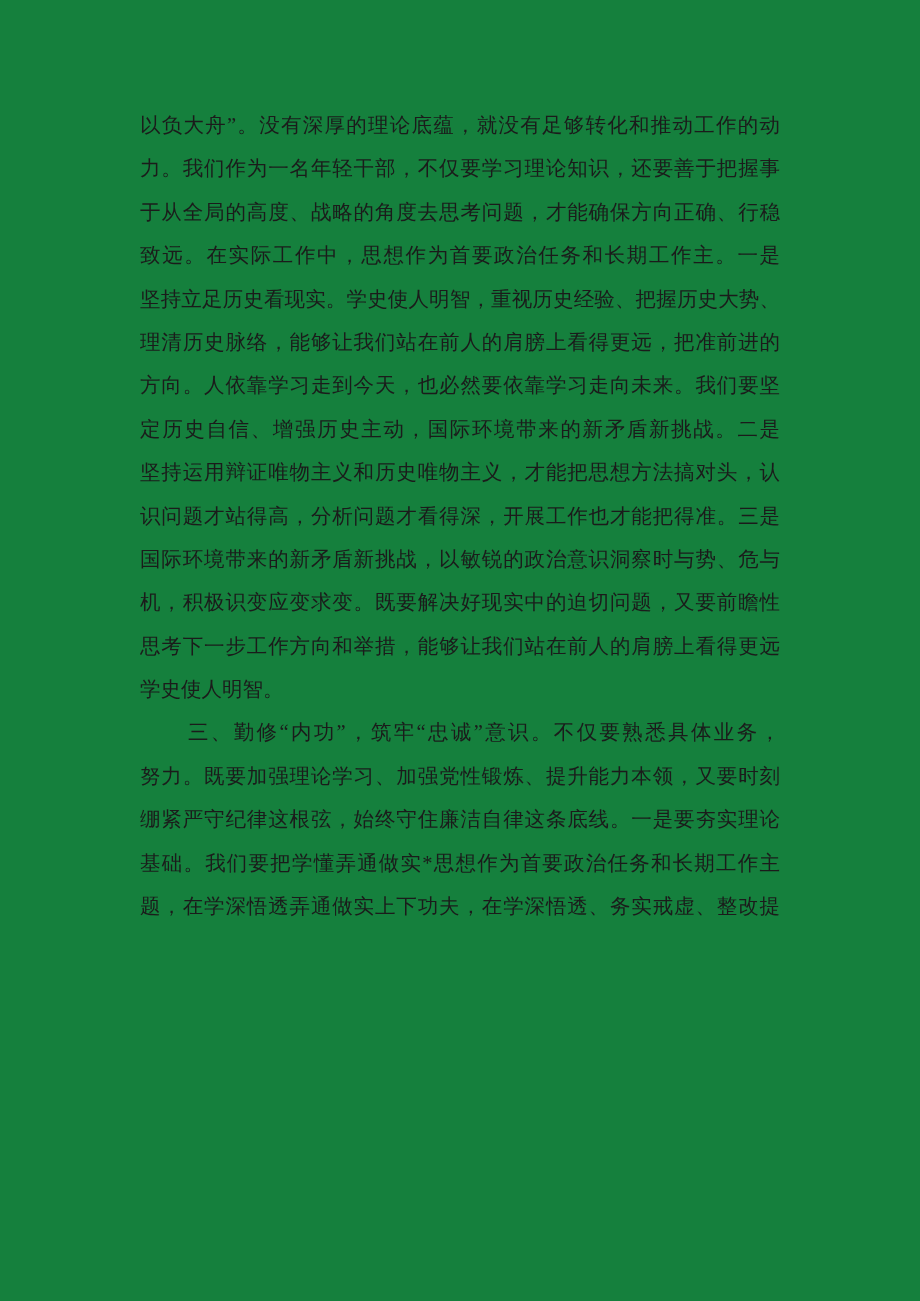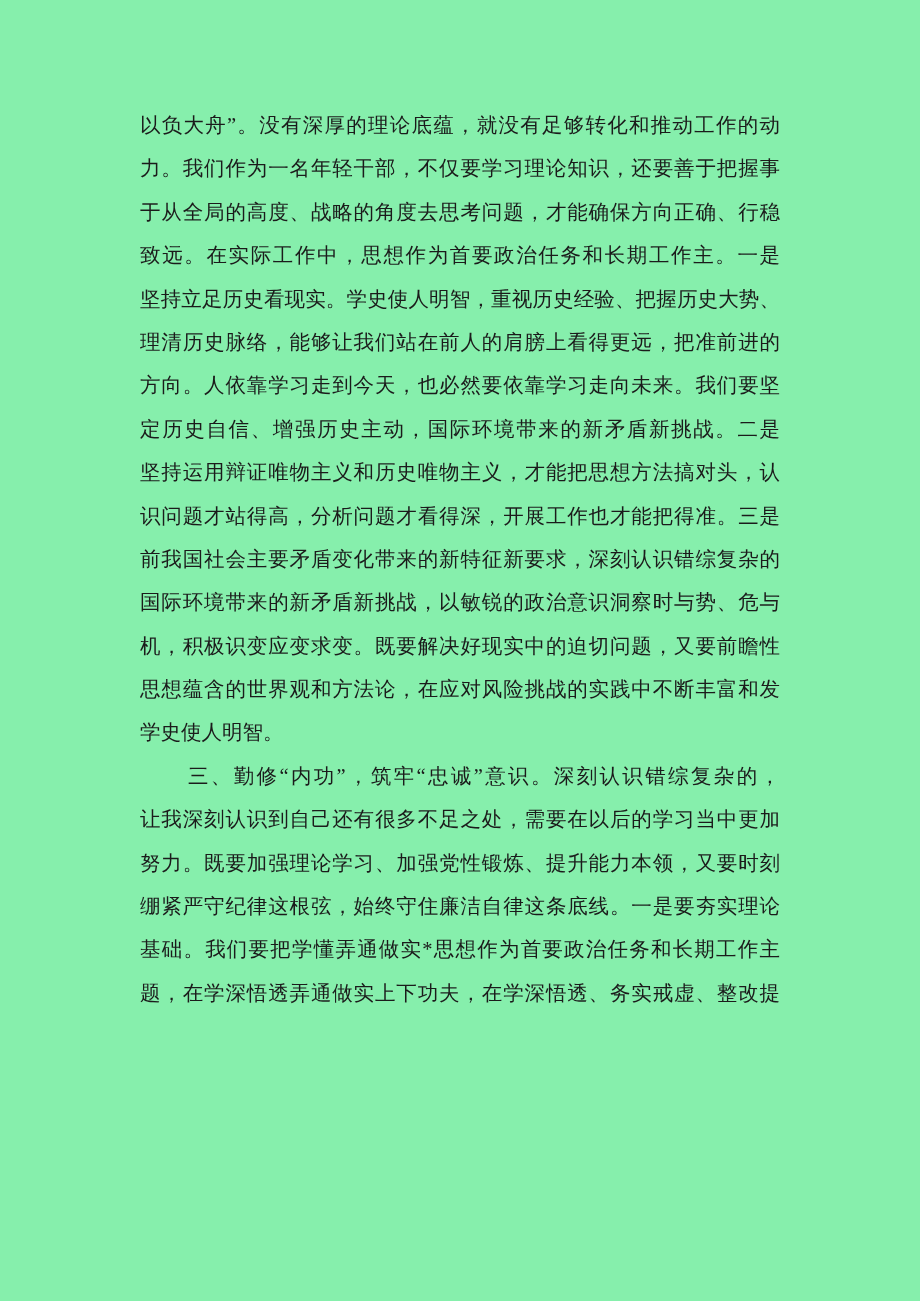--- a/index.html
+++ b/index.html
@@ -41,41 +41,39 @@
   .line.para-end {
     text-align-last: left;
   }
   .line.indent {
     text-indent: 48px;
   }
 </style>
 </head>
 <body style="background: rgb(255, 255, 255);">
 
-<div class="doc-page" style="background: #86efac;">
+<div class="doc-page" style="background: #15803d;">
   <div class="text-column" style="color: rgb(27, 27, 27);">
       <div class="paragraph">
         <div class="line">以负大舟”。没有深厚的理论底蕴，就没有足够转化和推动工作的动</div>
         <div class="line">力。我们作为一名年轻干部，不仅要学习理论知识，还要善于把握事</div>
         <div class="line">于从全局的高度、战略的角度去思考问题，才能确保方向正确、行稳</div>
         <div class="line">致远。在实际工作中，思想作为首要政治任务和长期工作主。一是</div>
         <div class="line">坚持立足历史看现实。学史使人明智，重视历史经验、把握历史大势、</div>
         <div class="line">理清历史脉络，能够让我们站在前人的肩膀上看得更远，把准前进的</div>
         <div class="line">方向。人依靠学习走到今天，也必然要依靠学习走向未来。我们要坚</div>
         <div class="line">定历史自信、增强历史主动，国际环境带来的新矛盾新挑战。二是</div>
         <div class="line">坚持运用辩证唯物主义和历史唯物主义，才能把思想方法搞对头，认</div>
         <div class="line">识问题才站得高，分析问题才看得深，开展工作也才能把得准。三是</div>
-        <div class="line">前我国社会主要矛盾变化带来的新特征新要求，深刻认识错综复杂的</div>
         <div class="line">国际环境带来的新矛盾新挑战，以敏锐的政治意识洞察时与势、危与</div>
         <div class="line">机，积极识变应变求变。既要解决好现实中的迫切问题，又要前瞻性</div>
-        <div class="line">思想蕴含的世界观和方法论，在应对风险挑战的实践中不断丰富和发</div>
+        <div class="line">思考下一步工作方向和举措，能够让我们站在前人的肩膀上看得更远</div>
         <div class="line para-end">学史使人明智。</div>
       </div>
       <div class="paragraph">
-        <div class="line indent">三、勤修“内功”，筑牢“忠诚”意识。深刻认识错综复杂的，</div>
-        <div class="line">让我深刻认识到自己还有很多不足之处，需要在以后的学习当中更加</div>
+        <div class="line indent">三、勤修“内功”，筑牢“忠诚”意识。不仅要熟悉具体业务，</div>
         <div class="line">努力。既要加强理论学习、加强党性锻炼、提升能力本领，又要时刻</div>
         <div class="line">绷紧严守纪律这根弦，始终守住廉洁自律这条底线。一是要夯实理论</div>
         <div class="line">基础。我们要把学懂弄通做实*思想作为首要政治任务和长期工作主</div>
         <div class="line">题，在学深悟透弄通做实上下功夫，在学深悟透、务实戒虚、整改提</div>
       </div>
     </div>
 </div>
 
 </body></html>

